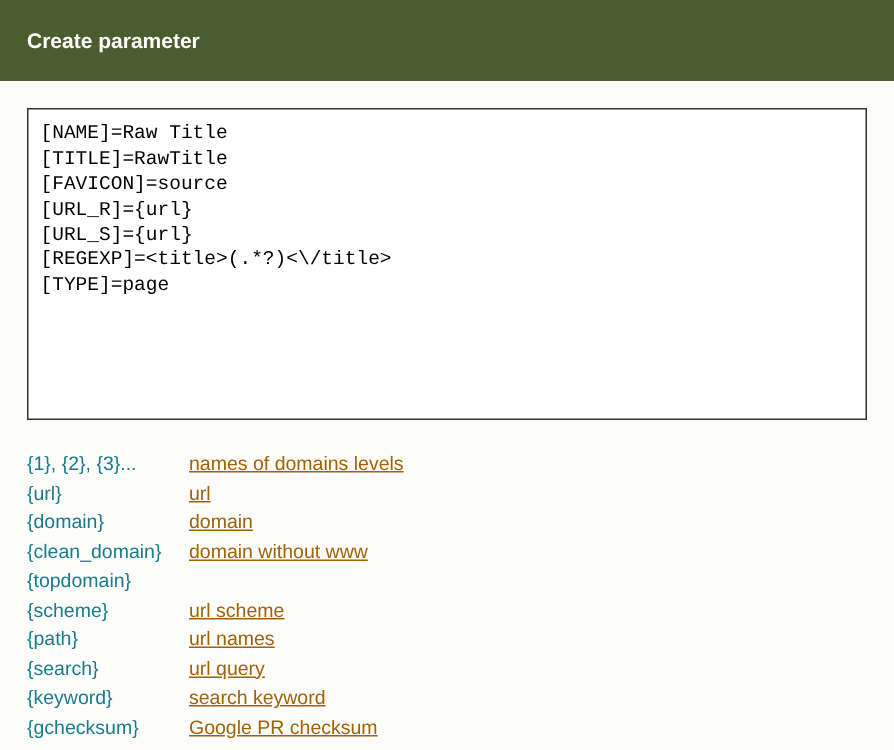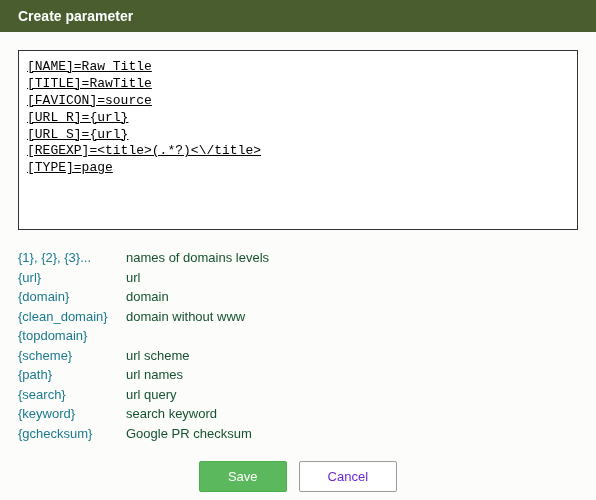--- a/index.html
+++ b/index.html
@@ -10,55 +10,55 @@
     body {
       font-family: Arial, Helvetica, sans-serif;
       background: #fcfcfb;
       width: 596px;
       height: 500px;
       overflow: hidden;
     }
     .header {
       background: #4a5d2e;
       color: #fff;
-      padding: 8px 18px;
+      padding: 19px 18px;
       font-size: 14px;
       font-weight: bold;
     }
     .content {
       padding: 18px;
     }
     .param-input {
       width: 100%;
-      height: 180px;
+      height: 208px;
       border: 1px solid #333;
       padding: 8px;
       font-family: 'Courier New', Consolas, monospace;
       font-size: 13px;
       line-height: 1.3;
       resize: none;
       color: #000;
       outline: none;
-      text-decoration: underline;
     }
     .help-table {
       margin-top: 14px;
       font-size: 13px;
       line-height: 1.5;
     }
     .help-row {
       display: flex;
     }
     .help-token {
       color: #1a7a8c;
       width: 108px;
       flex-shrink: 0;
     }
     .help-desc {
-      color: #14532d;
+      color: #a16207;
+      text-decoration: underline;
     }
     .buttons {
       display: flex;
       justify-content: center;
       gap: 12px;
       margin-top: 18px;
     }
     .btn {
       padding: 7px 28px;
       font-size: 13px;

